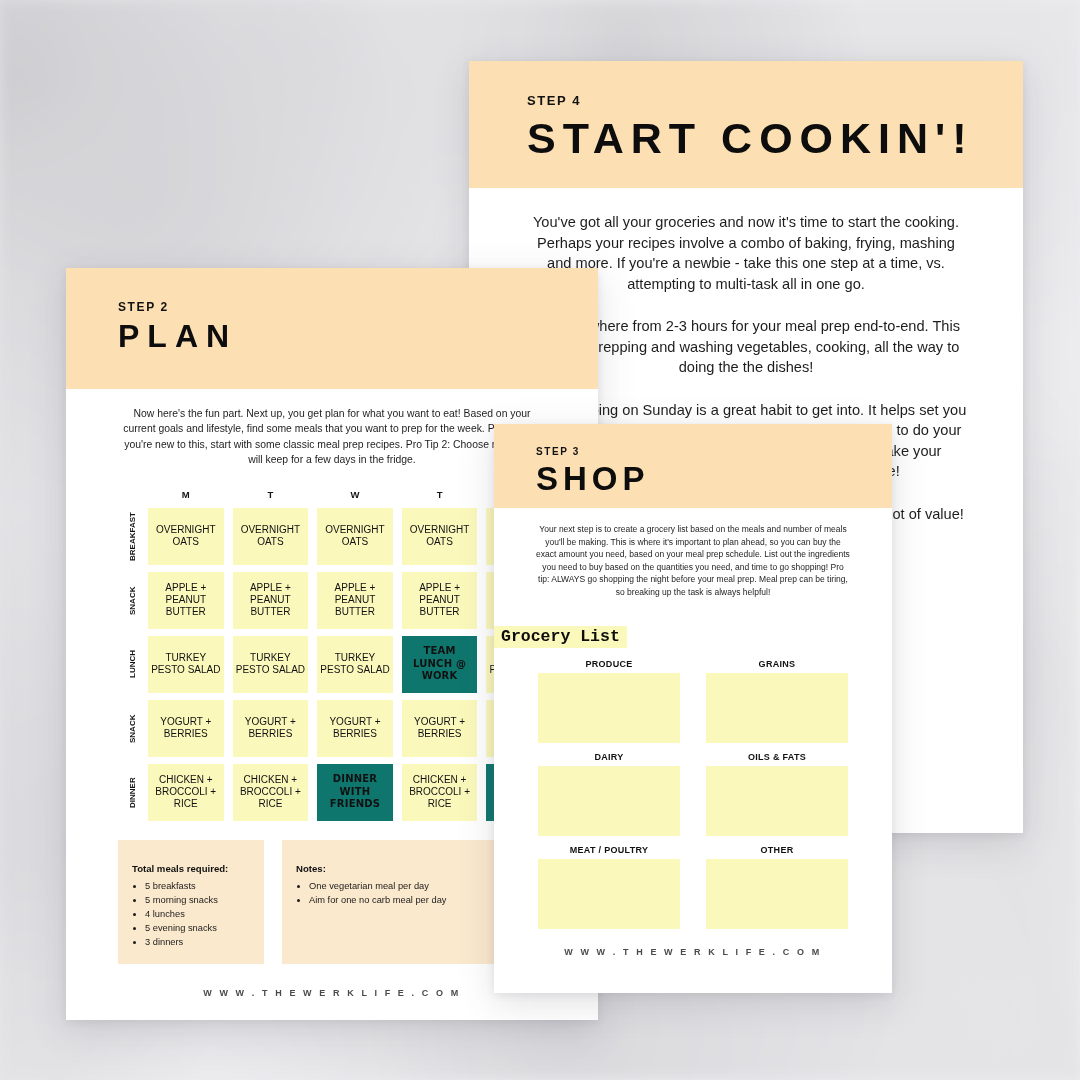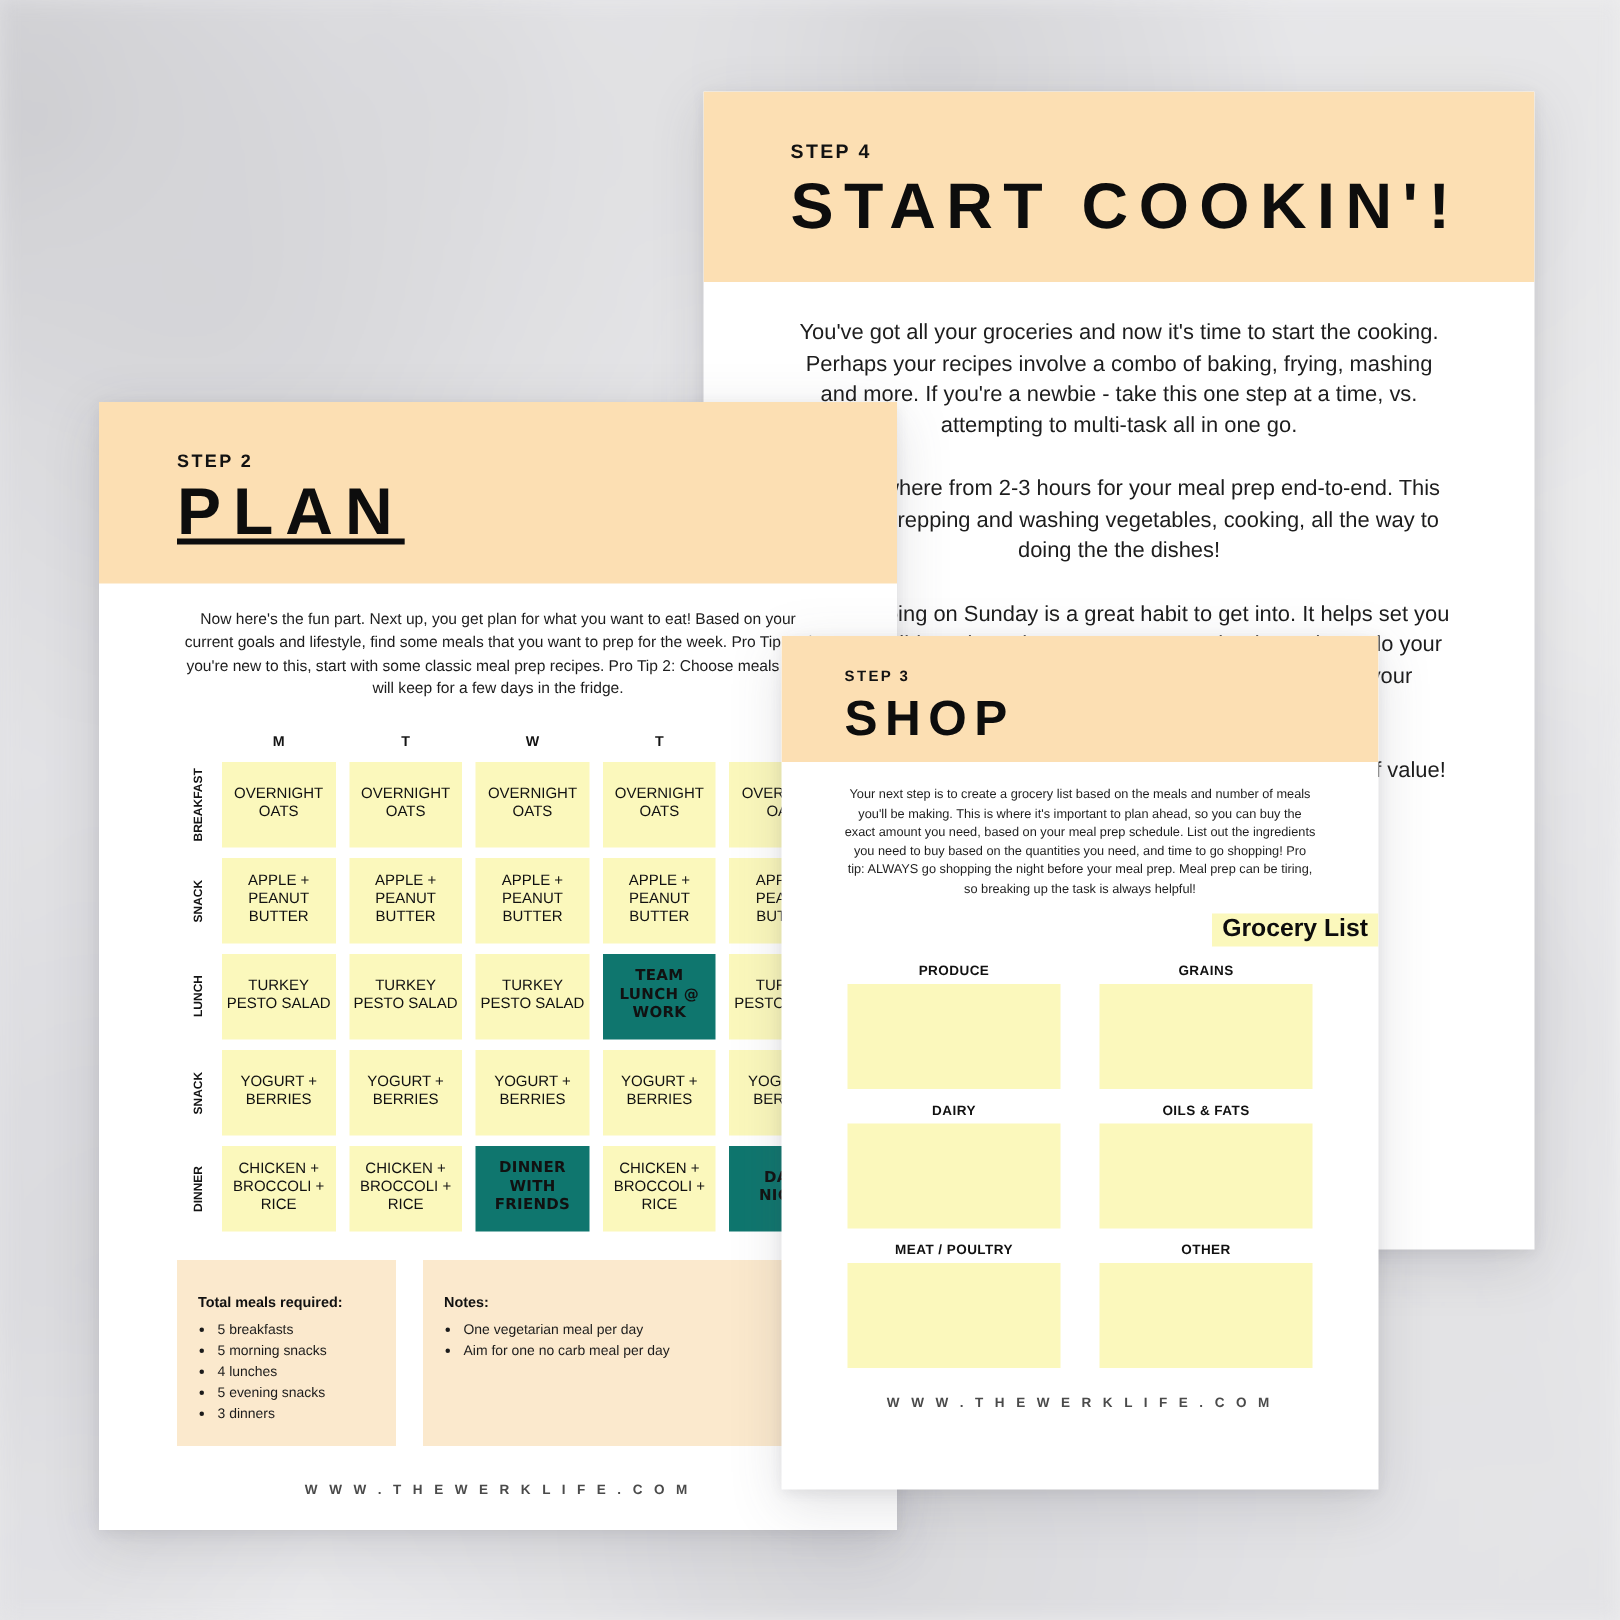--- a/index.html
+++ b/index.html
@@ -62,21 +62,21 @@
   #page-cook .hdr{height:127px;padding:32px 0 0 58px;box-sizing:border-box;}
   #page-cook .step-kicker{font-size:13px;}
   #page-cook .step-title{font-size:43px;letter-spacing:7px;margin-top:9px;}
   #page-cook .cook-body{padding:24px 55px 0 55px;}
   #page-cook .body-copy{font-size:14.6px;line-height:20.5px;margin:0 0 22px 0;}
 
   
   #page-plan{ left:66px; top:268px; width:532px; height:752px; }
   #page-plan .hdr{height:121px;padding:32px 0 0 52px;box-sizing:border-box;}
   #page-plan .step-kicker{font-size:12px;}
-  #page-plan .step-title{font-size:44px;letter-spacing:8px;margin-top:6px;text-decoration:underline;}
+  #page-plan .step-title{font-size:32px;letter-spacing:8px;margin-top:6px;}
   #page-plan .plan-intro{
     font-size:10.4px;line-height:15.4px;text-align:center;color:#1d1d1d;
     padding:17px 56px 0 56px;margin:0;
   }
 
   
   .grid-wrap{padding:14px 14px 0 50px;}
   table.meal-grid{border-collapse:separate;border-spacing:9px 7px;width:455px;table-layout:fixed;}
   table.meal-grid th.dayhdr{
     font-size:9.5px;font-weight:bold;color:#141414;height:12px;padding:0;text-align:center;
@@ -99,29 +99,29 @@
   .info-row{display:flex;gap:18px;padding:12px 14px 0 52px;}
   .info-box{background:#fbe9cd;padding:23px 14px 14px 14px;box-sizing:border-box;}
   .info-box.total{width:146px;}
   .info-box.notes{width:262px;}
   .info-box h4{margin:0 0 5px 0;font-size:9.6px;color:#111;font-weight:bold;}
   .info-box ul{margin:0;padding-left:13px;}
   .info-box li{font-size:9.3px;line-height:14.2px;color:#1b1b1b;}
   #page-plan .footer-url{margin-top:24px;}
 
   
-  #page-shop{ left:521px; top:424px; width:398px; height:569px; }
+  #page-shop{ left:494px; top:424px; width:398px; height:569px; }
   #page-shop .hdr{height:84px;padding:22px 0 0 42px;box-sizing:border-box;}
   #page-shop .step-kicker{font-size:10px;}
   #page-shop .step-title{font-size:33px;letter-spacing:5px;margin-top:5px;}
   #page-shop .shop-intro{
     font-size:8.5px;line-height:12.6px;text-align:center;color:#1d1d1d;
     padding:15px 42px 0 42px;margin:0;
   }
-  .grocery-title-wrap{text-align:right;margin-top:10px;}
+  .grocery-title-wrap{text-align:left;margin-top:27px;font-family:Liberation Mono, monospace;}
   .grocery-title{
     display:inline-block;font-size:16.5px;font-weight:bold;color:#0d0d0d;
     background:#fbf8bc;padding:1px 7px 2px 7px;
   }
   .grocery-grid{
     display:grid;grid-template-columns:1fr 1fr;column-gap:26px;row-gap:9px;
     padding:11px 44px 0 44px;
   }
   .gc-label{font-size:9px;font-weight:bold;color:#111;text-align:center;margin-bottom:4px;letter-spacing:.3px;}
   .gc-box{background:#fbf8bc;height:70px;}

